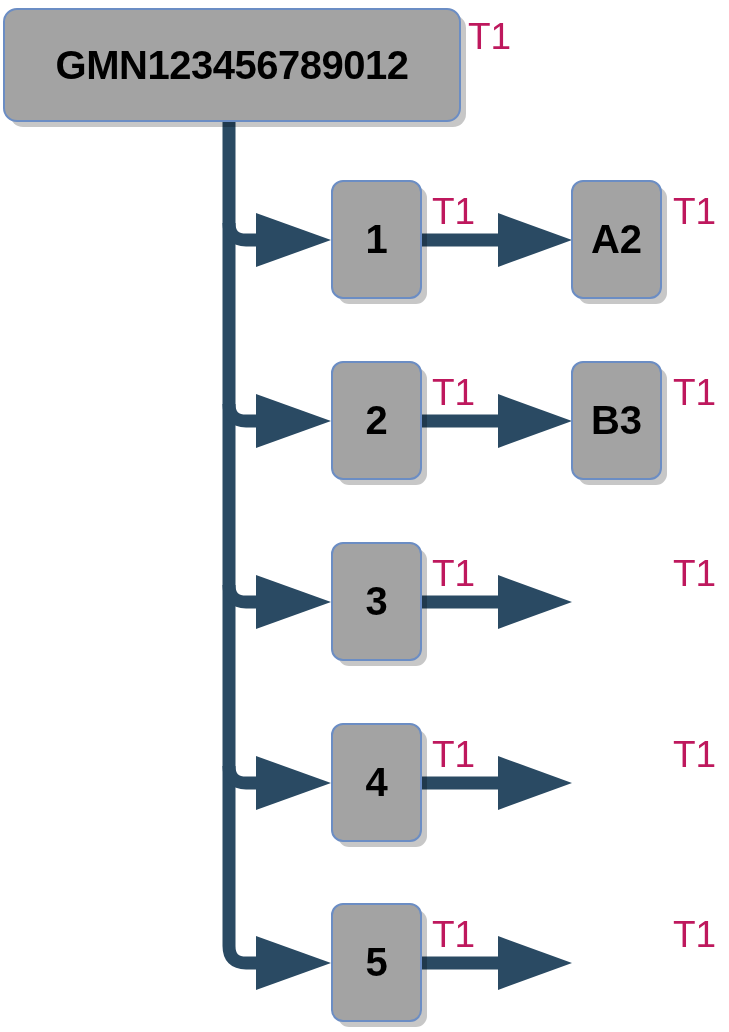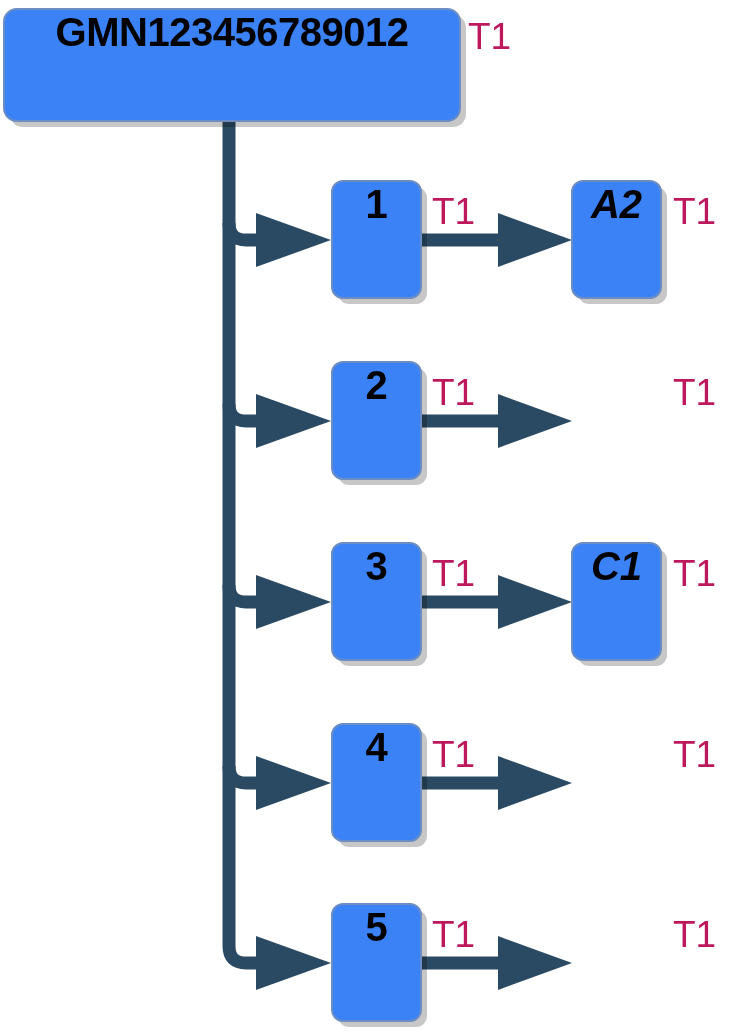--- a/index.html
+++ b/index.html
@@ -28,25 +28,25 @@
     left: 0;
     top: 0;
     width: 729px;
     height: 1032px;
     pointer-events: none;
   }
 
   .node {
     position: absolute;
     box-sizing: border-box;
-    background: #3b82f6;
+    background: #a3a3a3;
     border: 2px solid #6b8dc4;
     border-radius: 12px;
     display: flex;
-    align-items: flex-start;
+    align-items: center;
     justify-content: center;
     box-shadow: 6px 6px 0 -1px rgba(0,0,0,0.22);
     color: #000000;
     font-weight: bold;
     z-index: 3;
   }
 
   .node-root {
     left: 3px;
     top: 8px;
@@ -62,21 +62,20 @@
     width: 91px;
     height: 119px;
     font-size: 40px;
   }
 
   .node-leaf {
     left: 571px;
     width: 91px;
     height: 119px;
     font-size: 40px;
-    font-style: italic;
   }
 
   .row-1 { top: 180px; }
   .row-2 { top: 361px; }
   .row-3 { top: 542px; }
   .row-4 { top: 723px; }
   .row-5 { top: 903px; }
 
   .tag {
     position: absolute;
@@ -154,29 +153,29 @@
   <span class="tag tag-mid-1">T1</span>
   <div class="node node-leaf row-1">
     <span>A2</span>
   </div>
   <span class="tag tag-leaf-1">T1</span>
 
   <div class="node node-mid row-2">
     <span>2</span>
   </div>
   <span class="tag tag-mid-2">T1</span>
+  <div class="node node-leaf row-2">
+    <span>B3</span>
+  </div>
   <span class="tag tag-leaf-2">T1</span>
 
   <div class="node node-mid row-3">
     <span>3</span>
   </div>
   <span class="tag tag-mid-3">T1</span>
-  <div class="node node-leaf row-3">
-    <span>C1</span>
-  </div>
   <span class="tag tag-leaf-3">T1</span>
 
   <div class="node node-mid row-4">
     <span>4</span>
   </div>
   <span class="tag tag-mid-4">T1</span>
   <span class="tag tag-leaf-4">T1</span>
 
   <div class="node node-mid row-5">
     <span>5</span>

